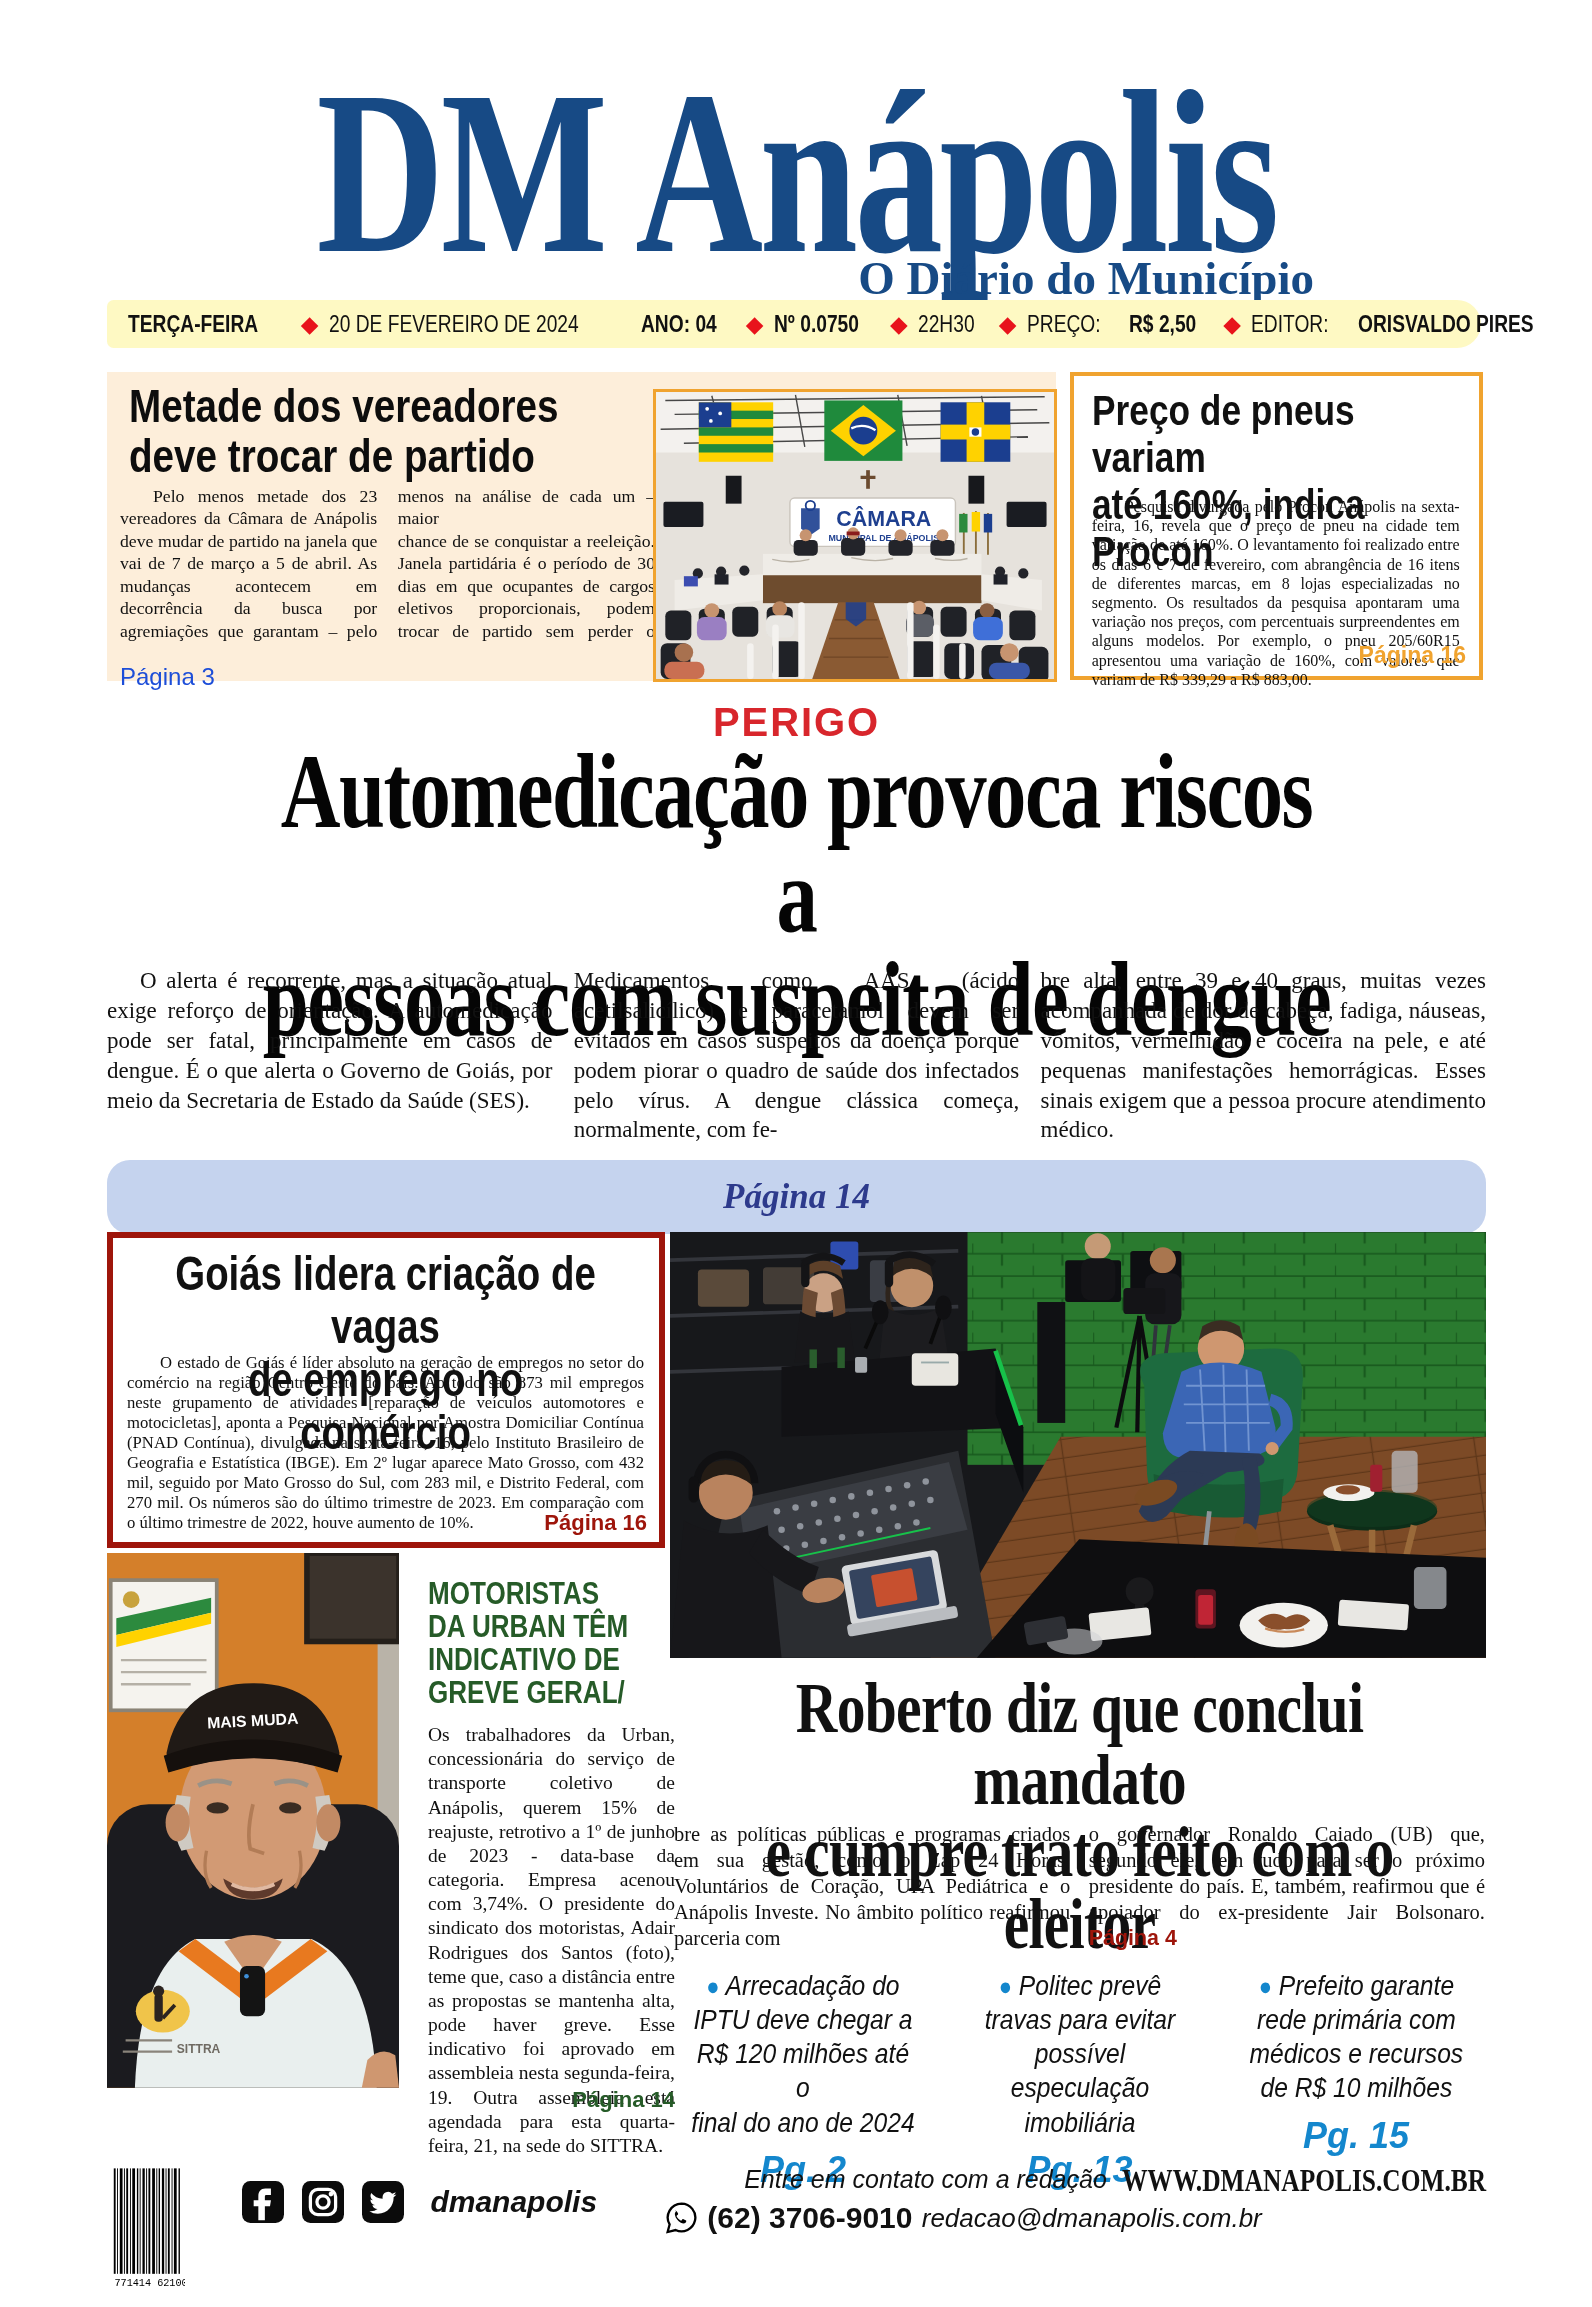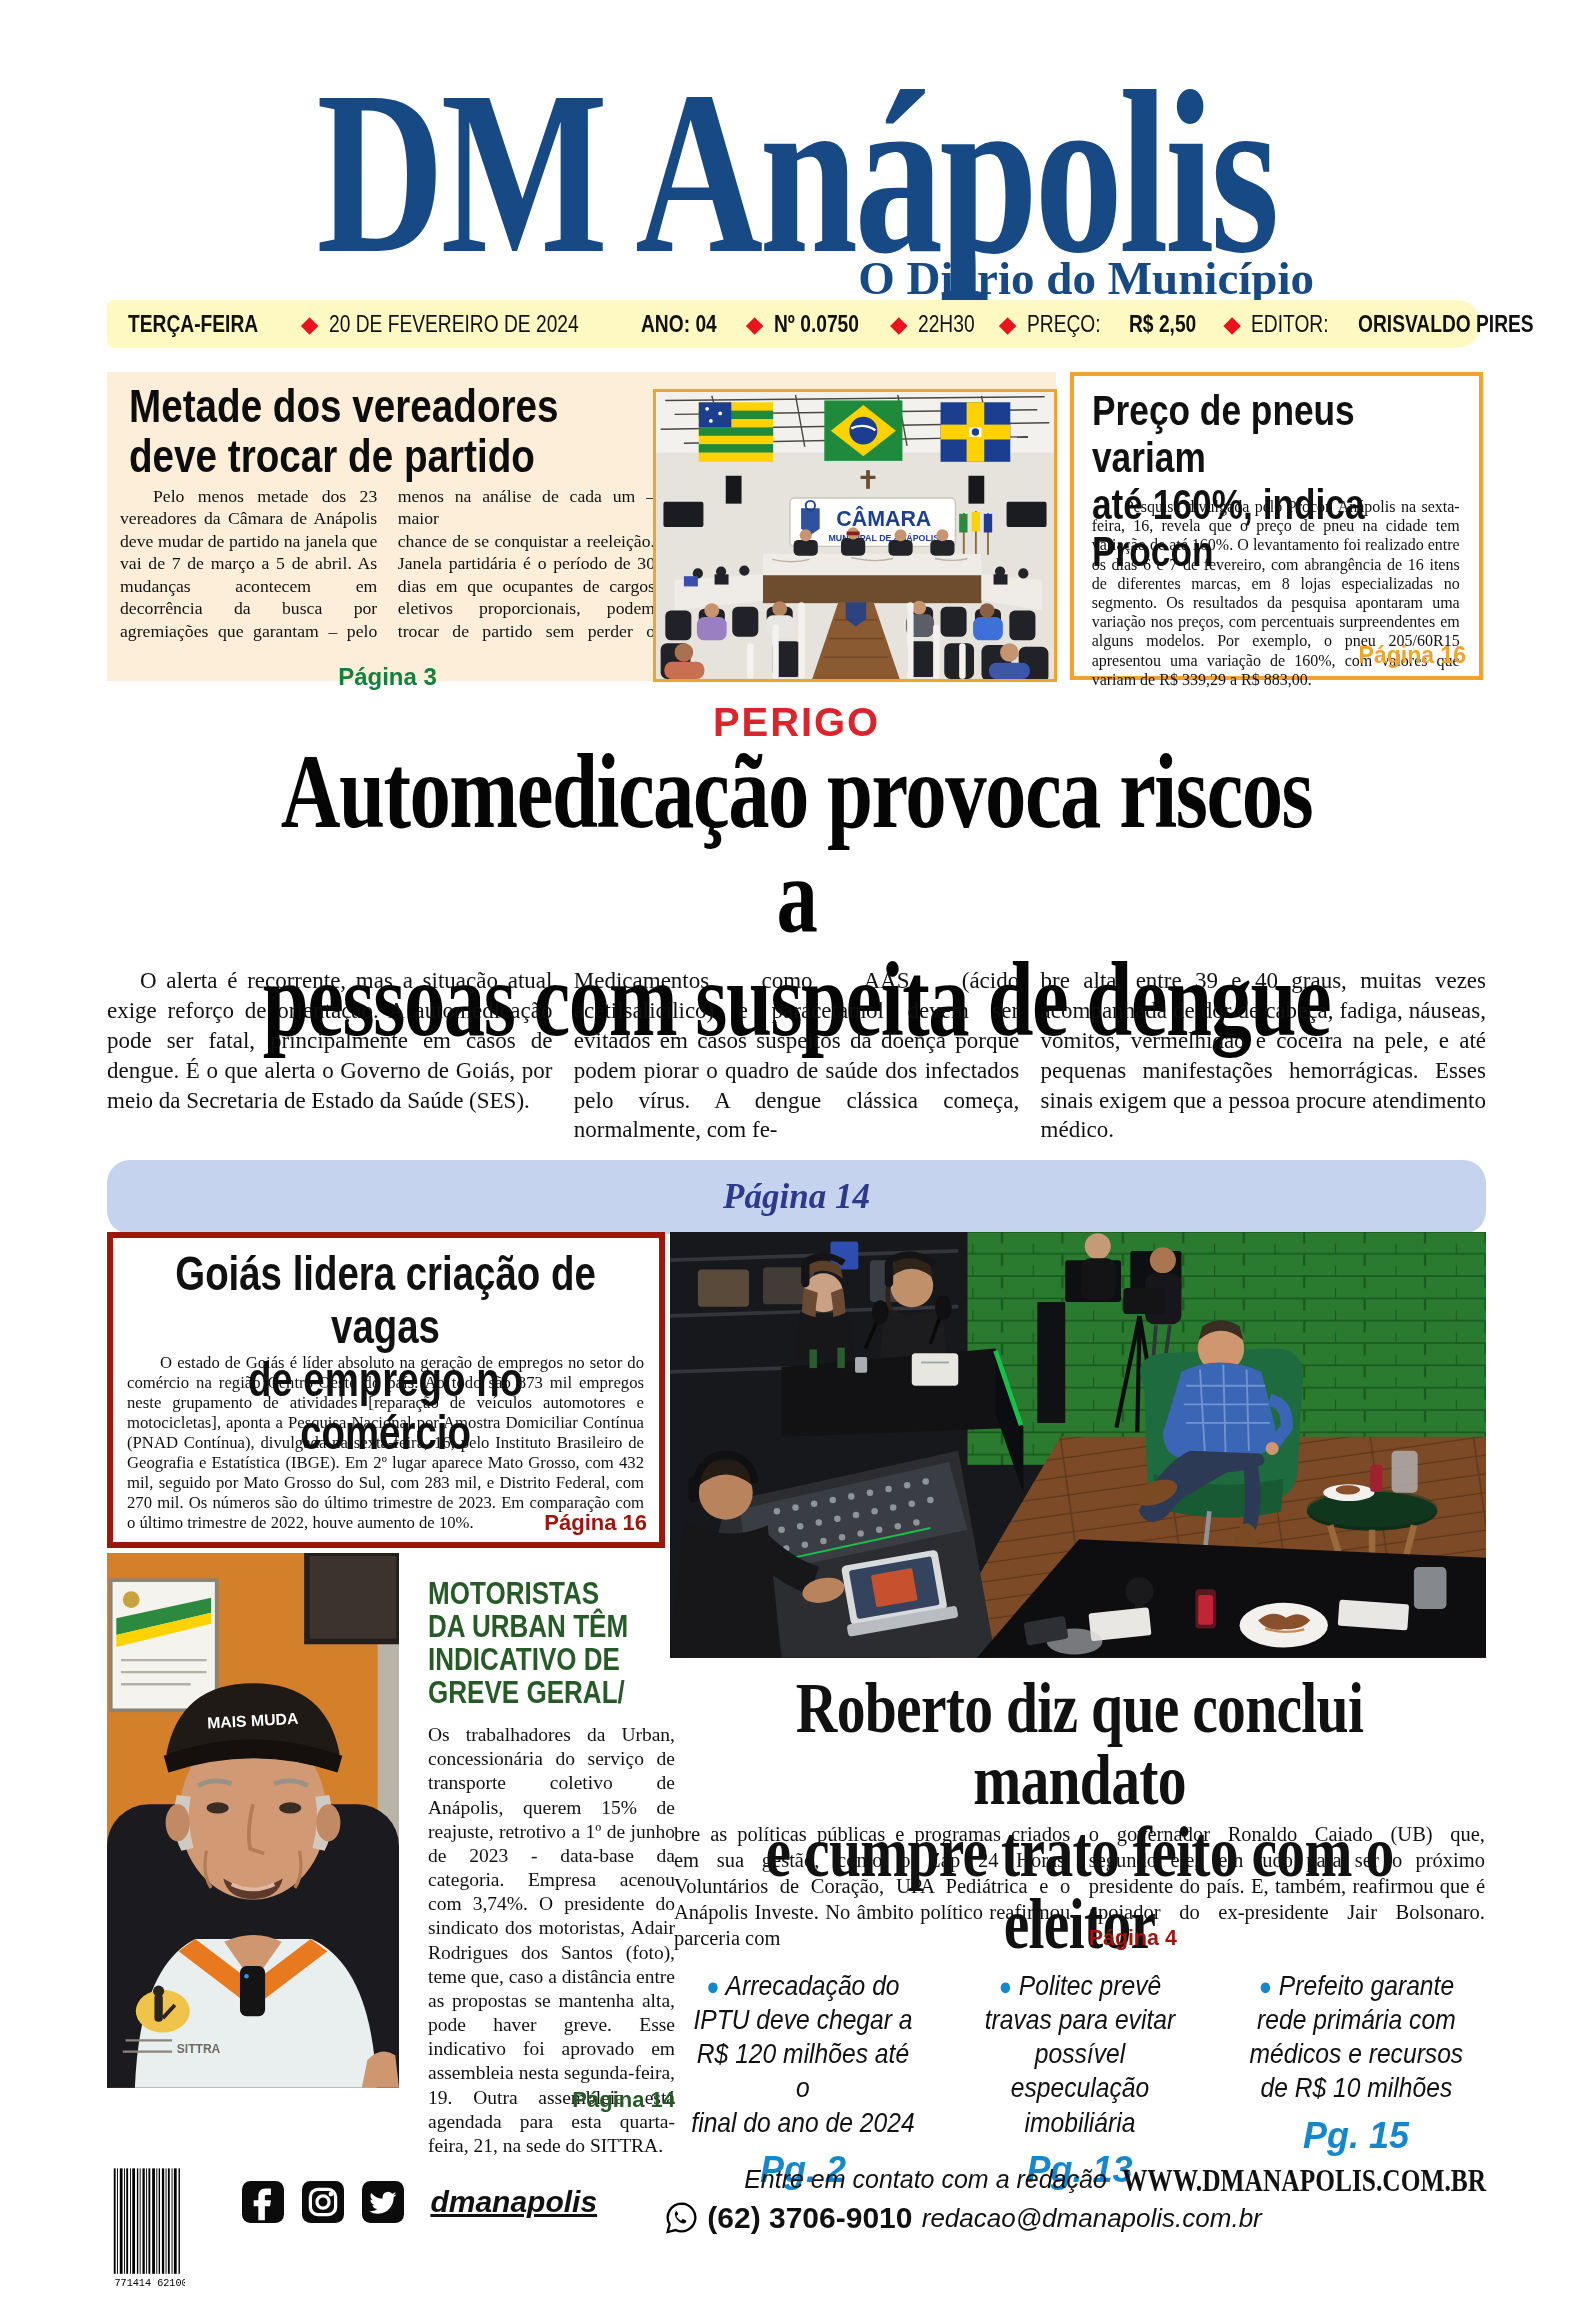--- a/index.html
+++ b/index.html
@@ -27,22 +27,22 @@
   .db-bold{font-weight:bold;}
   .db-sep{color:#e8131b;font-size:23px;}
   .db-cond{display:inline-block;transform:scaleX(.8);transform-origin:left center;}
 
   
   .cream-box{left:107px;top:372px;width:949px;height:309px;background:#fdeeda;}
   .tl-title{left:22px;top:10.2px;font-weight:bold;font-size:46px;line-height:1.08;color:#0d0d0d;}
   .tl-cols{left:13px;top:113px;width:535px;height:173px;column-count:2;column-gap:20.5px;
            font-size:17.7px;line-height:1.27;text-align:justify;overflow:hidden;}
   .indent{text-indent:33px;}
-  .tl-pageref{left:13px;top:291px;width:535px;text-align:center;font-weight:bold;
-              font-size:24px;color:#15803d;}
+  .tl-pageref{left:13px;top:291px;width:535px;text-align:left;font-weight:normal;
+              font-size:24px;color:#1d4ed8;}
   .camara-photo{left:653px;top:389px;width:398px;height:287px;border:3.7px solid #f0a32f;
                 background:#ddd8d2;}
   .procon-box{left:1070px;top:372px;width:405px;height:300px;border:4.7px solid #f0a32f;
               background:#ffffff;}
   .pr-title{left:17.7px;top:11px;font-weight:bold;font-size:42px;line-height:1.12;}
   .pr-body{left:17.7px;top:121px;width:368px;font-size:16px;line-height:1.2;text-align:justify;}
   .pr-pageref{right:13px;bottom:7.4px;font-weight:bold;font-size:23px;color:#f0a32f;}
 
   
   .kicker{left:107px;top:700px;width:1379px;text-align:center;font-weight:bold;
@@ -86,21 +86,21 @@
   
   .teasers{left:674px;top:1969px;width:811px;display:flex;gap:18.6px;}
   .teaser{flex:1;text-align:center;}
   .teaser-inner{display:inline-block;transform:scaleX(.88);transform-origin:center top;
       font-family:"Liberation Sans",sans-serif;font-style:italic;font-size:28px;line-height:1.22;}
   .bullet{color:#1487cd;font-style:normal;font-size:25px;}
   .teaser-pg{margin-top:9.3px;font-family:"Liberation Sans",sans-serif;font-weight:bold;
       font-style:italic;font-size:36px;color:#1487cd;}
 
   
-  .footer-social{left:242px;top:2181px;display:flex;align-items:center;gap:18px;text-decoration:underline;}
+  .footer-social{left:242px;top:2181px;display:flex;align-items:center;gap:18px;}
   .icon-box{width:42px;height:42px;background:#0b0b0b;border-radius:8.4px;color:#fff;
       display:flex;align-items:center;justify-content:center;}
   .handle{font-family:"Liberation Sans",sans-serif;font-weight:bold;font-style:italic;
       font-size:30px;margin-left:8.4px;}
   .contact{left:665px;top:2165px;width:521px;text-align:center;
       font-family:"Liberation Sans",sans-serif;}
   .contact-heading{font-style:italic;font-size:25px;}
   .contact-row{margin-top:6.5px;display:flex;align-items:center;justify-content:flex-start;gap:9.3px;}
   .phone{font-weight:bold;font-size:30px;white-space:nowrap;}
   .email{font-style:italic;font-size:26px;white-space:nowrap;}

